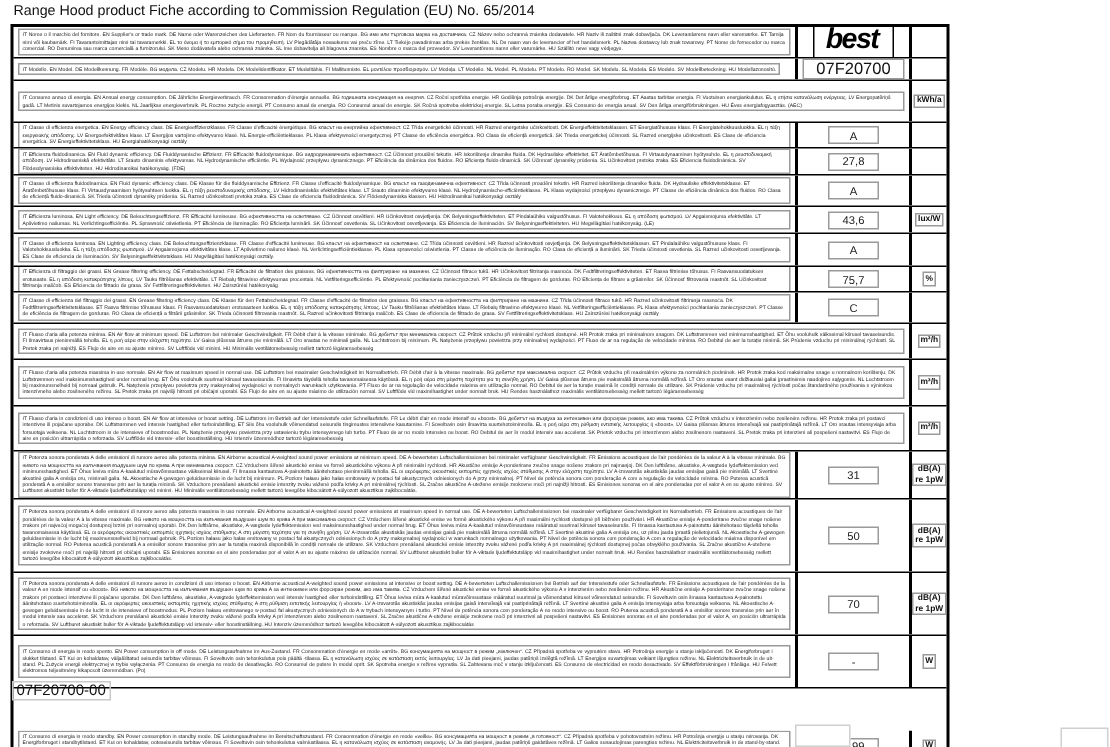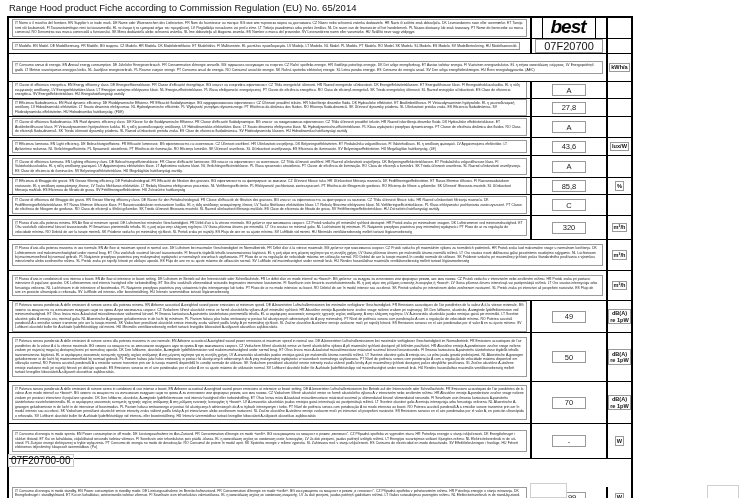--- a/index.html
+++ b/index.html
@@ -131,21 +131,21 @@
       <div class="unit">
           <div class="unit-box"></div>
         </div>
     </div>
 
     <div class="row" style="height:17px">
       <div class="desc">
           <div class="desc-box">IT Efficienza di filtraggio dei grassi. EN Grease filtering efficiency. DE Fettabscheidegrad. FR Efficacité de filtration des graisses. BG ефективността на филтриране на мазнини. CZ Účinnost filtrace tuků. HR Učinkovitost filtriranja masnoća. DK Fedtfiltreringseffektiviteten. ET Rasva filtrimise tõhusus. FI Rasvansuodatuksen erotusaste. EL η απόδοση κατακράτησης λίπους. LV Tauku filtrēšanas efektivitāte. LT Riebalų filtravimo efektyvumas procentais. NL Vetfilteringsefficiëntie. PL Efektywność pochłaniania zanieczyszczeń. PT Eficiência de filtragem de gorduras. RO Eficiența de filtrare a grăsimilor. SK Účinnosť filtrovania mastnôt. SL Učinkovitost filtriranja maščob. ES Eficiencia de filtrado de grasa. SV Fettfiltreringseffektiviteten. HU Zsírszűrési hatékonyság</div>
         </div>
       <div class="val">
-          <div class="val-box">85,8</div>
+          <div class="val-box">75,7</div>
         </div>
       <div class="unit">
           <div class="unit-box">%</div>
         </div>
     </div>
 
     <div class="row" style="height:21px">
       <div class="desc">
           <div class="desc-box">IT Classe di efficienza del filtraggio dei grassi. EN Grease filtering efficiency class. DE Klasse für den Fettabscheidegrad. FR Classe d'efficacité de filtration des graisses. BG класът на ефективността на филтриране на мазнини. CZ Třída účinnosti filtrace tuků. HR Razred učinkovitosti filtriranja masnoća. DK Fedtfiltreringseffektivitetsklasse. ET Rasva filtrimise tõhususe klass. FI Rasvansuodatuksen erotusasteen luokka. EL η τάξη απόδοσης κατακράτησης λίπους. LV Tauku filtrēšanas efektivitātes klase. LT Riebalų filtravimo efektyvumo klasė. NL Vetfilteringsefficiëntieklasse. PL Klasa efektywności pochłaniania zanieczyszczeń. PT Classe de eficiência de filtragem de gorduras. RO Clasa de eficiență a filtrării grăsimilor. SK Trieda účinnosti filtrovania mastnôt. SL Razred učinkovitosti filtriranja maščob. ES Clase de eficiencia de filtrado de grasa. SV Fettfiltreringseffektivitetsklass. HU Zsírszűrési hatékonysági osztály</div>
         </div>
@@ -154,23 +154,20 @@
         </div>
       <div class="unit">
           <div class="unit-box"></div>
         </div>
     </div>
 
     <div class="row" style="height:24px">
       <div class="desc">
           <div class="desc-box">IT Flusso d'aria alla potenza minima. EN Air flow at minimum speed. DE Luftstrom bei minimaler Geschwindigkeit. FR Débit d'air à la vitesse minimale. BG дебитът при минимална скорост. CZ Průtok vzduchu při minimální rychlosti dostupné. HR Protok zraka pri minimalnom snagom. DK Luftstrømmen ved minimumshastighed. ET Õhu vooluhulk väikseimal kiirusel tavaseisundis. FI Ilmavirtaus pienimmällä teholla. EL η ροή αέρα στην ελάχιστη ταχύτητα. LV Gaisa plūsmas ātrums pie minimālā. LT Oro srautas ne minimali galia. NL Luchtstroom bij minimum. PL Natężenie przepływu powietrza przy minimalnej wydajności. PT Fluxo de ar na regulação de velocidade mínima. RO Debitul de aer la turație minimă. SK Prúdenie vzduchu pri minimálnej rýchlosti. SL Pretok zraka pri najnižji. ES Flujo de aire en su ajuste mínimo. SV Luftflöde vid minimi. HU Minimális ventilátorsebesség mellett tartozó légáramsebesség</div>
         </div>
-      <div class="val">
-          <div class="val-box">320</div>
-        </div>
       <div class="unit">
           <div class="unit-box">m³/h</div>
         </div>
     </div>
 
     <div class="row" style="height:31px">
       <div class="desc">
           <div class="desc-box">IT Flusso d'aria alla potenza massima in uso normale. EN Air flow at maximum speed in normal use. DE Luftstrom bei maximaler Geschwindigkeit im Normalbetrieb. FR Débit d'air à la vitesse maximale. BG дебитът при максимална скорост. CZ Průtok vzduchu při maximálním výkonu za normálních podmínek. HR Protok zraka kod maksimalne snage u normalnom korištenju. DK Luftstrømmen ved maksimumshastighed under normal brug. ET Õhu vooluhulk suurimal kiirusel tavaseisundis. FI Ilmavirta täydellä teholla tavanomaisessa käytössä. EL η ροή αέρα στη μέγιστη ταχύτητα για τη συνήθη χρήση. LV Gaisa plūsmas ātrums pie maksimālā ātruma normālā režīmā. LT Oro srautas esant didžiausiai galiai įprastinėmis naudojimo sąlygomis. NL Luchtstroom bij maximumsnelheid bij normaal gebruik. PL Natężenie przepływu powietrza przy maksymalnej wydajności w normalnych warunkach użytkowania. PT Fluxo de ar na regulação de velocidade máxima em utilização normal. RO Debitul de aer la turație maximă în condiții normale de utilizare. SK Prúdenie vzduchu pri maximálnej rýchlosti počas štandardného používania s výnimkou intenzívneho alebo zosilneného režimu. SL Pretok zraka pri najvišji hitrosti pri običajni uporabi. ES Flujo de aire en su ajuste máximo de utilización normal. SV Luftflöde vid maximihastighet under normalt bruk. HU Rendes használathoz maximális ventilátorsebesség mellett tartozó légáramsebesség</div>
         </div>
       <div class="unit">
@@ -185,21 +182,21 @@
       <div class="unit">
           <div class="unit-box">m³/h</div>
         </div>
     </div>
 
     <div class="row" style="height:32px">
       <div class="desc">
           <div class="desc-box">IT Potenza sonora ponderata A delle emissioni di rumore aereo alla potenza minima. EN Airborne acoustical A-weighted sound power emissions at minimum speed. DE A-bewerteten Luftschallemissionen bei minimaler verfügbarer Geschwindigkeit. FR Emissions acoustiques de l'air pondérées de la valeur A à la vitesse minimale. BG нивото на мощността на излъчвания въздушен шум по крива A при минимална скорост. CZ Vzduchem šířené akustické emise ve formě akustického výkonu A při minimální rychlosti. HR Akustične emisije A-ponderirane zvučne snage nošene zrakom pri najmanjoj. DK Den luftbårne, akustiske, A-vægtede lydeffektemission ved minimumshastighed. ET Õhus leviva müra A-kaalutud müravõimsustase väikseimal kiirusel. FI Ilmassa kantautuva A-painotettu äänitehotaso pienimmällä teholla. EL οι αερόφερτες ακουστικές εκπομπές ηχητικής ισχύος στάθμισης A στην ελάχιστη ταχύτητα. LV A-izsvarotās akustiskās jaudas emisijas gaisā pie minimālā. LT Svertinė akustinė galia A emisija oru, minimali galia. NL Akoestische A-gewogen geluidsemissie in de lucht bij minimum. PL Poziom hałasu jako hałas emitowany w postaci fal akustycznych odniesionych do A przy minimalnej. PT Nível de potência sonora com ponderação A com a regulação de velocidade mínima. RO Puterea acustică ponderată A a emisiilor sonore transmise prin aer la turația minimă. SK Vzduchom prenášané akustické emisie intenzity zvuku vážené podľa krivky A pri minimálnej rýchlosti. SL Zračne akustične A-utežene emisije zvokovne moči pri najnižji hitrosti. ES Emisiones sonoras en el aire ponderadas por el valor A en su ajuste mínimo. SV Luftburet akustiskt buller för A-viktade ljudeffektutsläpp vid minimi. HU Minimális ventilátorsebesség mellett tartozó levegőbe kibocsátott A-súlyozott akusztikus zajkibocsátás.</div>
         </div>
       <div class="val">
-          <div class="val-box">49</div>
+          <div class="val-box">31</div>
         </div>
       <div class="unit">
           <div class="unit-box">dB(A) re 1pW</div>
         </div>
     </div>
 
     <div class="row" style="height:49px">
       <div class="desc">
           <div class="desc-box">IT Potenza sonora ponderata A delle emissioni di rumore aereo alla potenza massima in uso normale. EN Airborne acoustical A-weighted sound power emissions at maximum speed in normal use. DE A-bewerteten Luftschallemissionen bei maximaler verfügbarer Geschwindigkeit im Normalbetrieb. FR Emissions acoustiques de l'air pondérées de la valeur A à la vitesse maximale. BG нивото на мощността на излъчвания въздушен шум по крива A при максимална скорост. CZ Vzduchem šířené akustické emise ve formě akustického výkonu A při maximální rychlosti dostupné při běžném používání. HR Akustične emisije A-ponderirane zvučne snage nošene zrakom pri najvećoj mogućoj dostupnoj brzini pri normalnoj uporabi. DK Den luftbårne, akustiske, A-vægtede lydeffektemission ved maksimumshastighed under normal brug. ET Õhus leviva müra A-kaalutud müravõimsustase määratud suurimal kiirusel tavaseisundis. FI Ilmassa kantautuva A-painotettu äänitehotaso täydellä teholla tavanomaisessa käytössä. EL οι αερόφερτες ακουστικές εκπομπές ηχητικής ισχύος στάθμισης A στη μέγιστη ταχύτητα για τη συνήθη χρήση. LV A-izsvarotās akustiskās jaudas emisijas gaisā pie maksimālā ātruma normālā režīmā. LT Svertinė akustinė galia A emisija oru, uz pilnu jauda įprastā pielietojumā. NL Akoestische A-gewogen geluidsemissie in de lucht bij maximumsnelheid bij normaal gebruik. PL Poziom hałasu jako hałas emitowany w postaci fal akustycznych odniesionych do A przy maksymalnej wydajności w warunkach normalnego użytkowania. PT Nível de potência sonora com ponderação A com a regulação de velocidade máxima disponível em utilização normal. RO Puterea acustică ponderată A a emisiilor sonore transmise prin aer la turația maximă disponibilă în condiții normale de utilizare. SK Vzduchom prenášané akustické emisie intenzity zvuku vážené podľa krivky A pri maximálnej rýchlosti dostupnej počas obvyklého používania. SL Zračne akustične A-utežene emisije zvokovne moči pri najvišji hitrosti pri običajni uporabi. ES Emisiones sonoras en el aire ponderadas por el valor A en su ajuste máximo de utilización normal. SV Luftburet akustiskt buller för A-viktade ljudeffektutsläpp vid maximihastighet under normalt bruk. HU Rendes használathoz maximális ventilátorsebesség mellett tartozó levegőbe kibocsátott A-súlyozott akusztikus zajkibocsátás.</div>
         </div>

